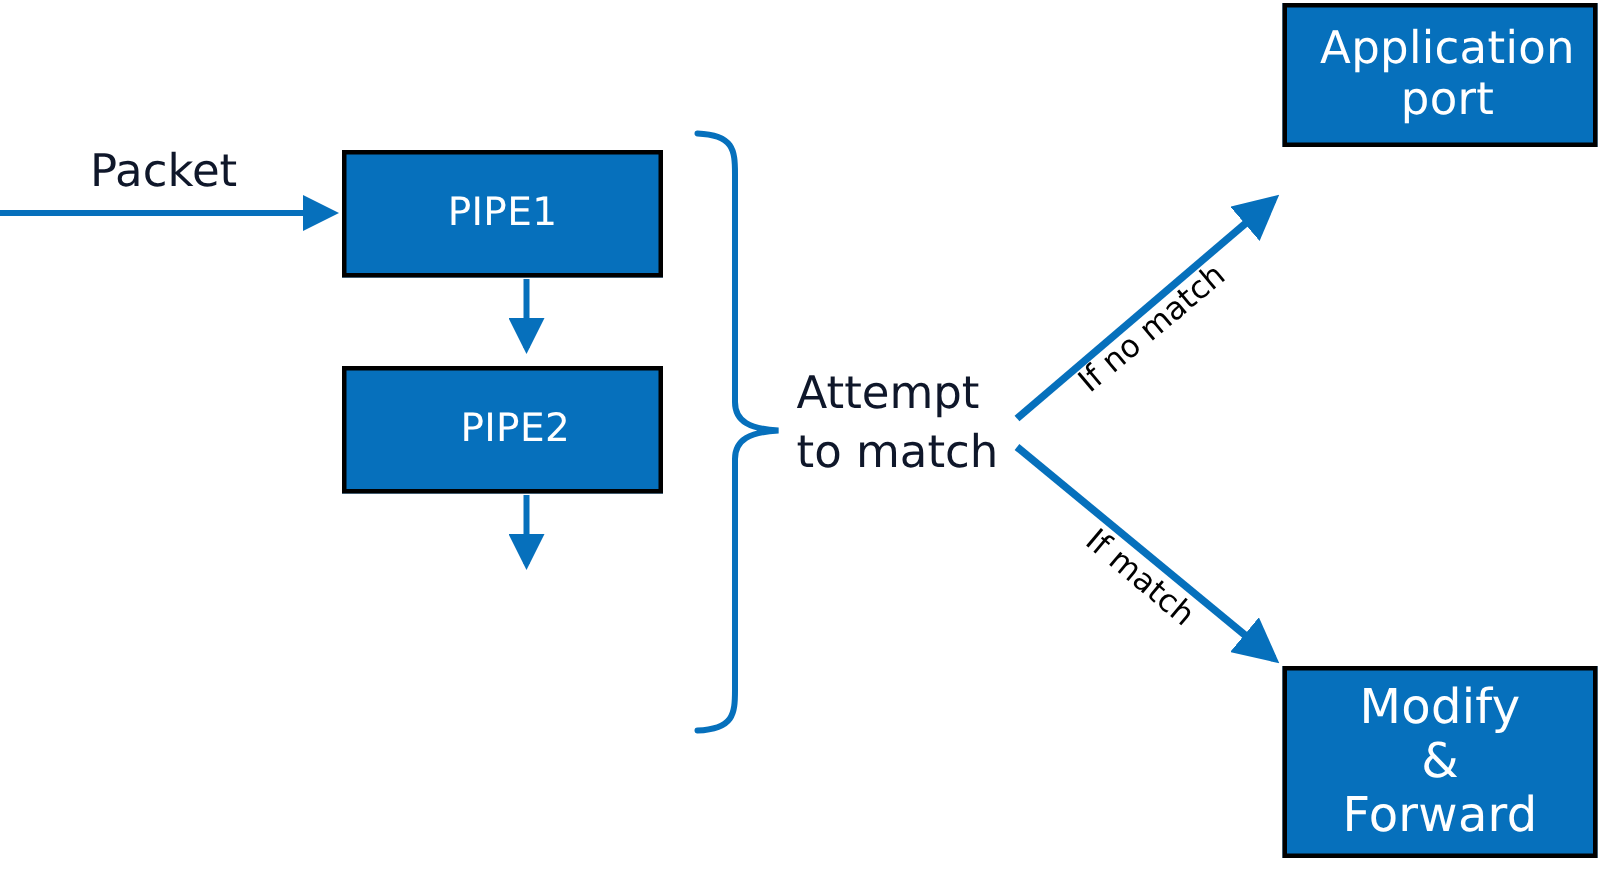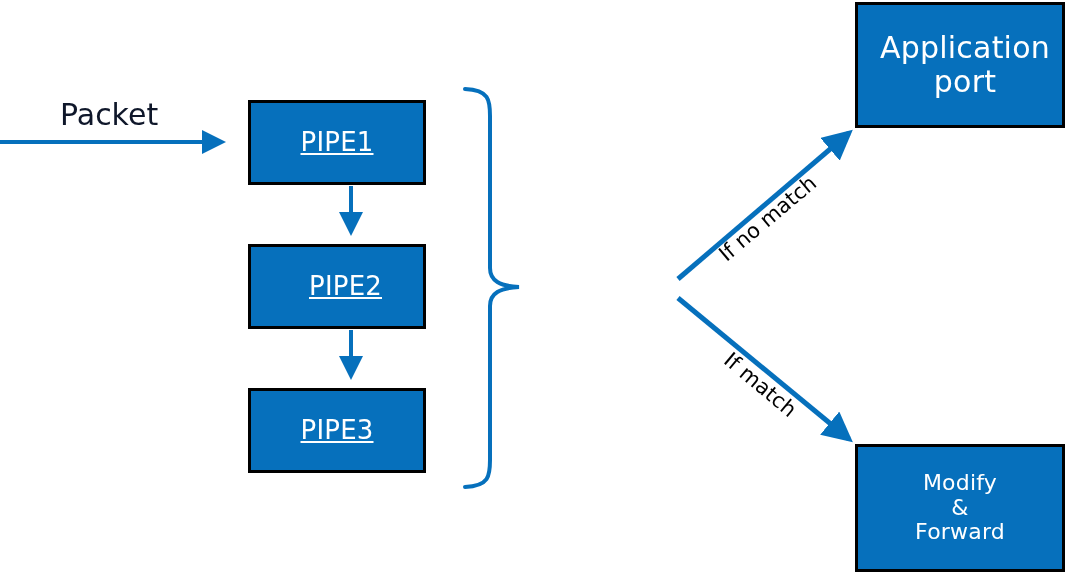--- a/index.html
+++ b/index.html
@@ -36,51 +36,50 @@
     text-align: center;
     color: #ffffff;
   }
   .node-label {
     color: #ffffff;
     line-height: 1.12;
     white-space: pre-line;
     letter-spacing: 0.2px;
   }
   #pipe1-box, #pipe2-box, #pipe3-box {
-    left: 248px;
-    width: 178px;
+    left: 228px;
+    width: 214px;
     height: 85px;
-    text-decoration: underline;
   }
   #pipe1-box { top: 100px; }
   #pipe2-box { top: 244px; padding-left: 17px; }
   #pipe3-box { top: 388px; }
   #pipe1-box .node-label,
   #pipe2-box .node-label,
   #pipe3-box .node-label {
     font-size: 26px;
   }
   #app-port-box {
     left: 855px;
     top: 2px;
     width: 210px;
-    height: 126px;
+    height: 96px;
     padding-left: 10px;
   }
   #app-port-box .node-label {
     font-size: 30px;
   }
   #modify-forward-box {
     left: 855px;
     top: 444px;
     width: 210px;
     height: 128px;
   }
   #modify-forward-box .node-label {
-    font-size: 22px;
+    font-size: 32px;
     text-align: center;
   }
   .plain-text {
     position: absolute;
     color: #0f172a;
     white-space: pre-line;
   }
   #packet-label {
     left: 60px;
     top: 98px;
@@ -158,24 +157,23 @@
   <div class="plain-text" id="packet-label">Packet</div>
 
   <div class="node-box" id="pipe1-box">
     <span class="node-label">PIPE1</span>
   </div>
 
   <div class="node-box" id="pipe2-box">
     <span class="node-label">PIPE2</span>
   </div>
 
-  <div class="node-box" id="pipe3-box">
-    <span class="node-label">PIPE3</span>
-  </div>
 
+  <div class="plain-text" id="attempt-label">Attempt
+to match</div>
 
   <div class="edge-label" id="if-no-match-label">If no match</div>
 
   <div class="edge-label" id="if-match-label">If match</div>
 
   <div class="node-box" id="app-port-box">
     <span class="node-label">Application
 port</span>
   </div>
 

